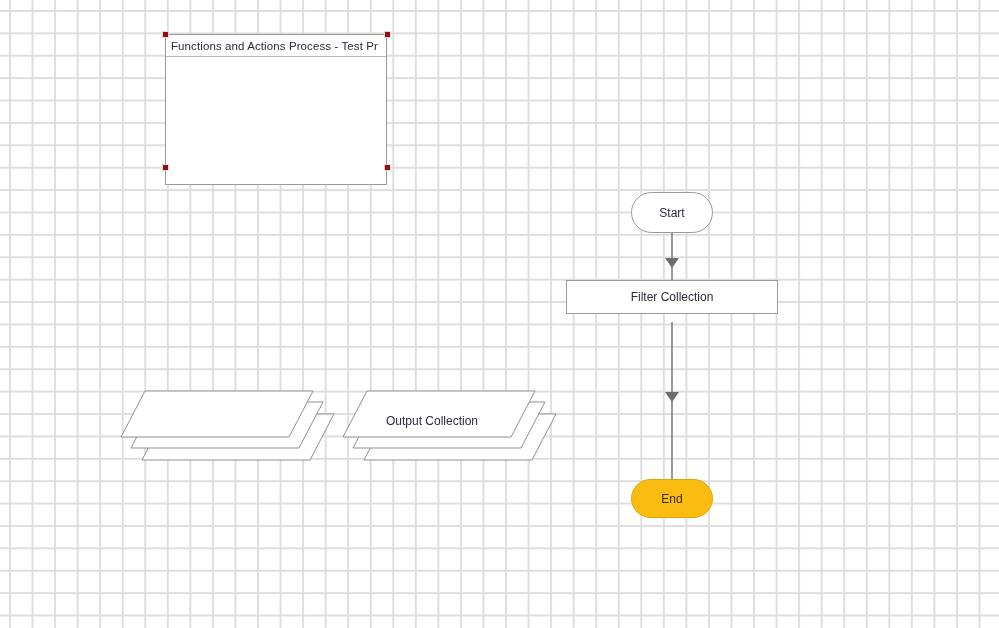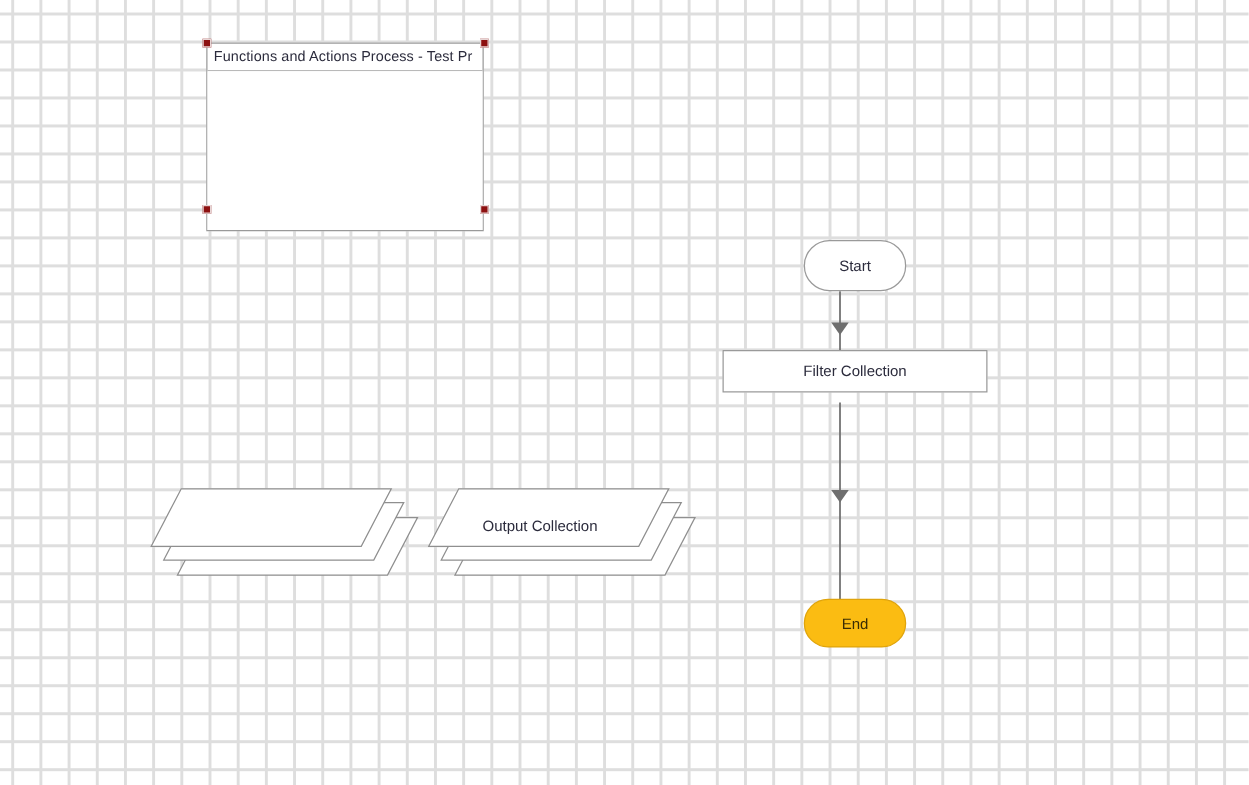--- a/index.html
+++ b/index.html
@@ -64,21 +64,20 @@
   .node {
     position: absolute;
     box-sizing: border-box;
     display: flex;
     align-items: center;
     justify-content: center;
     text-align: left;
     color: #2b2b3c;
     font-size: 12px;
     z-index: 20;
-    margin-left: 12px;
   }
   .node-start {
     left: 631px; top: 192px;
     width: 82px; height: 41px;
     background: #ffffff;
     border: 1px solid #9a9a9a;
     border-radius: 21px;
   }
   .node-task {
     left: 566px; top: 280px;

